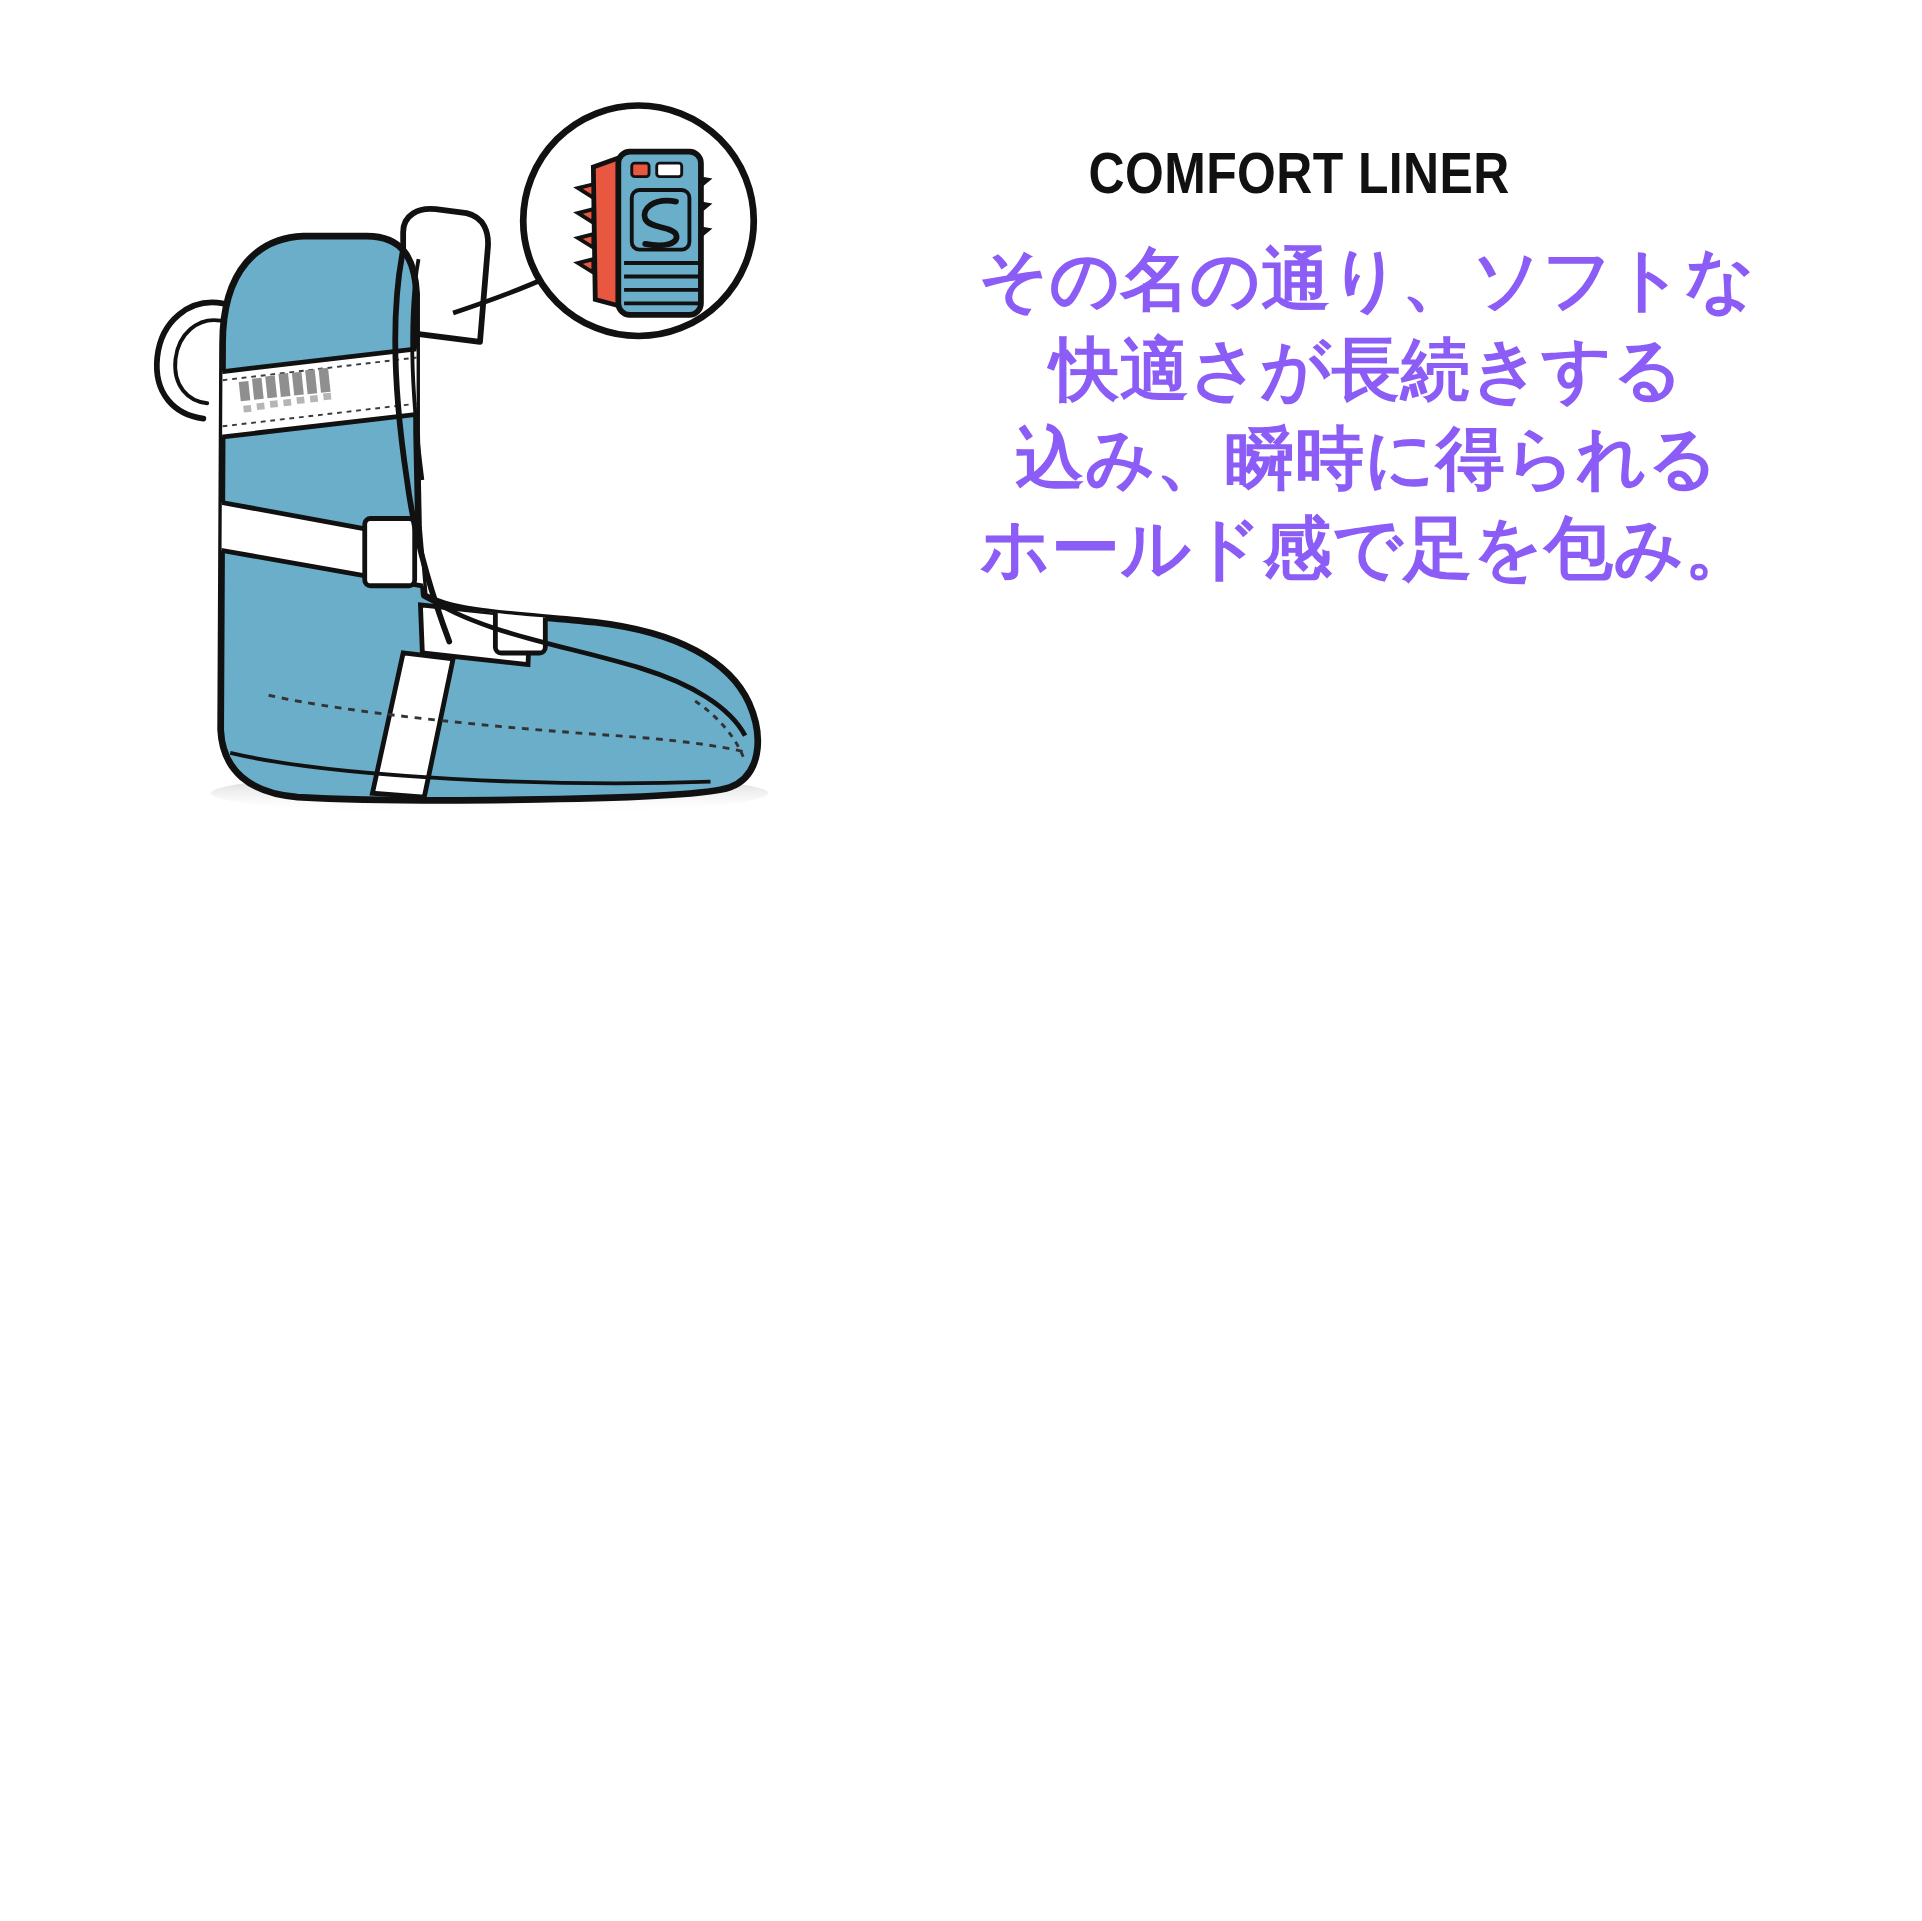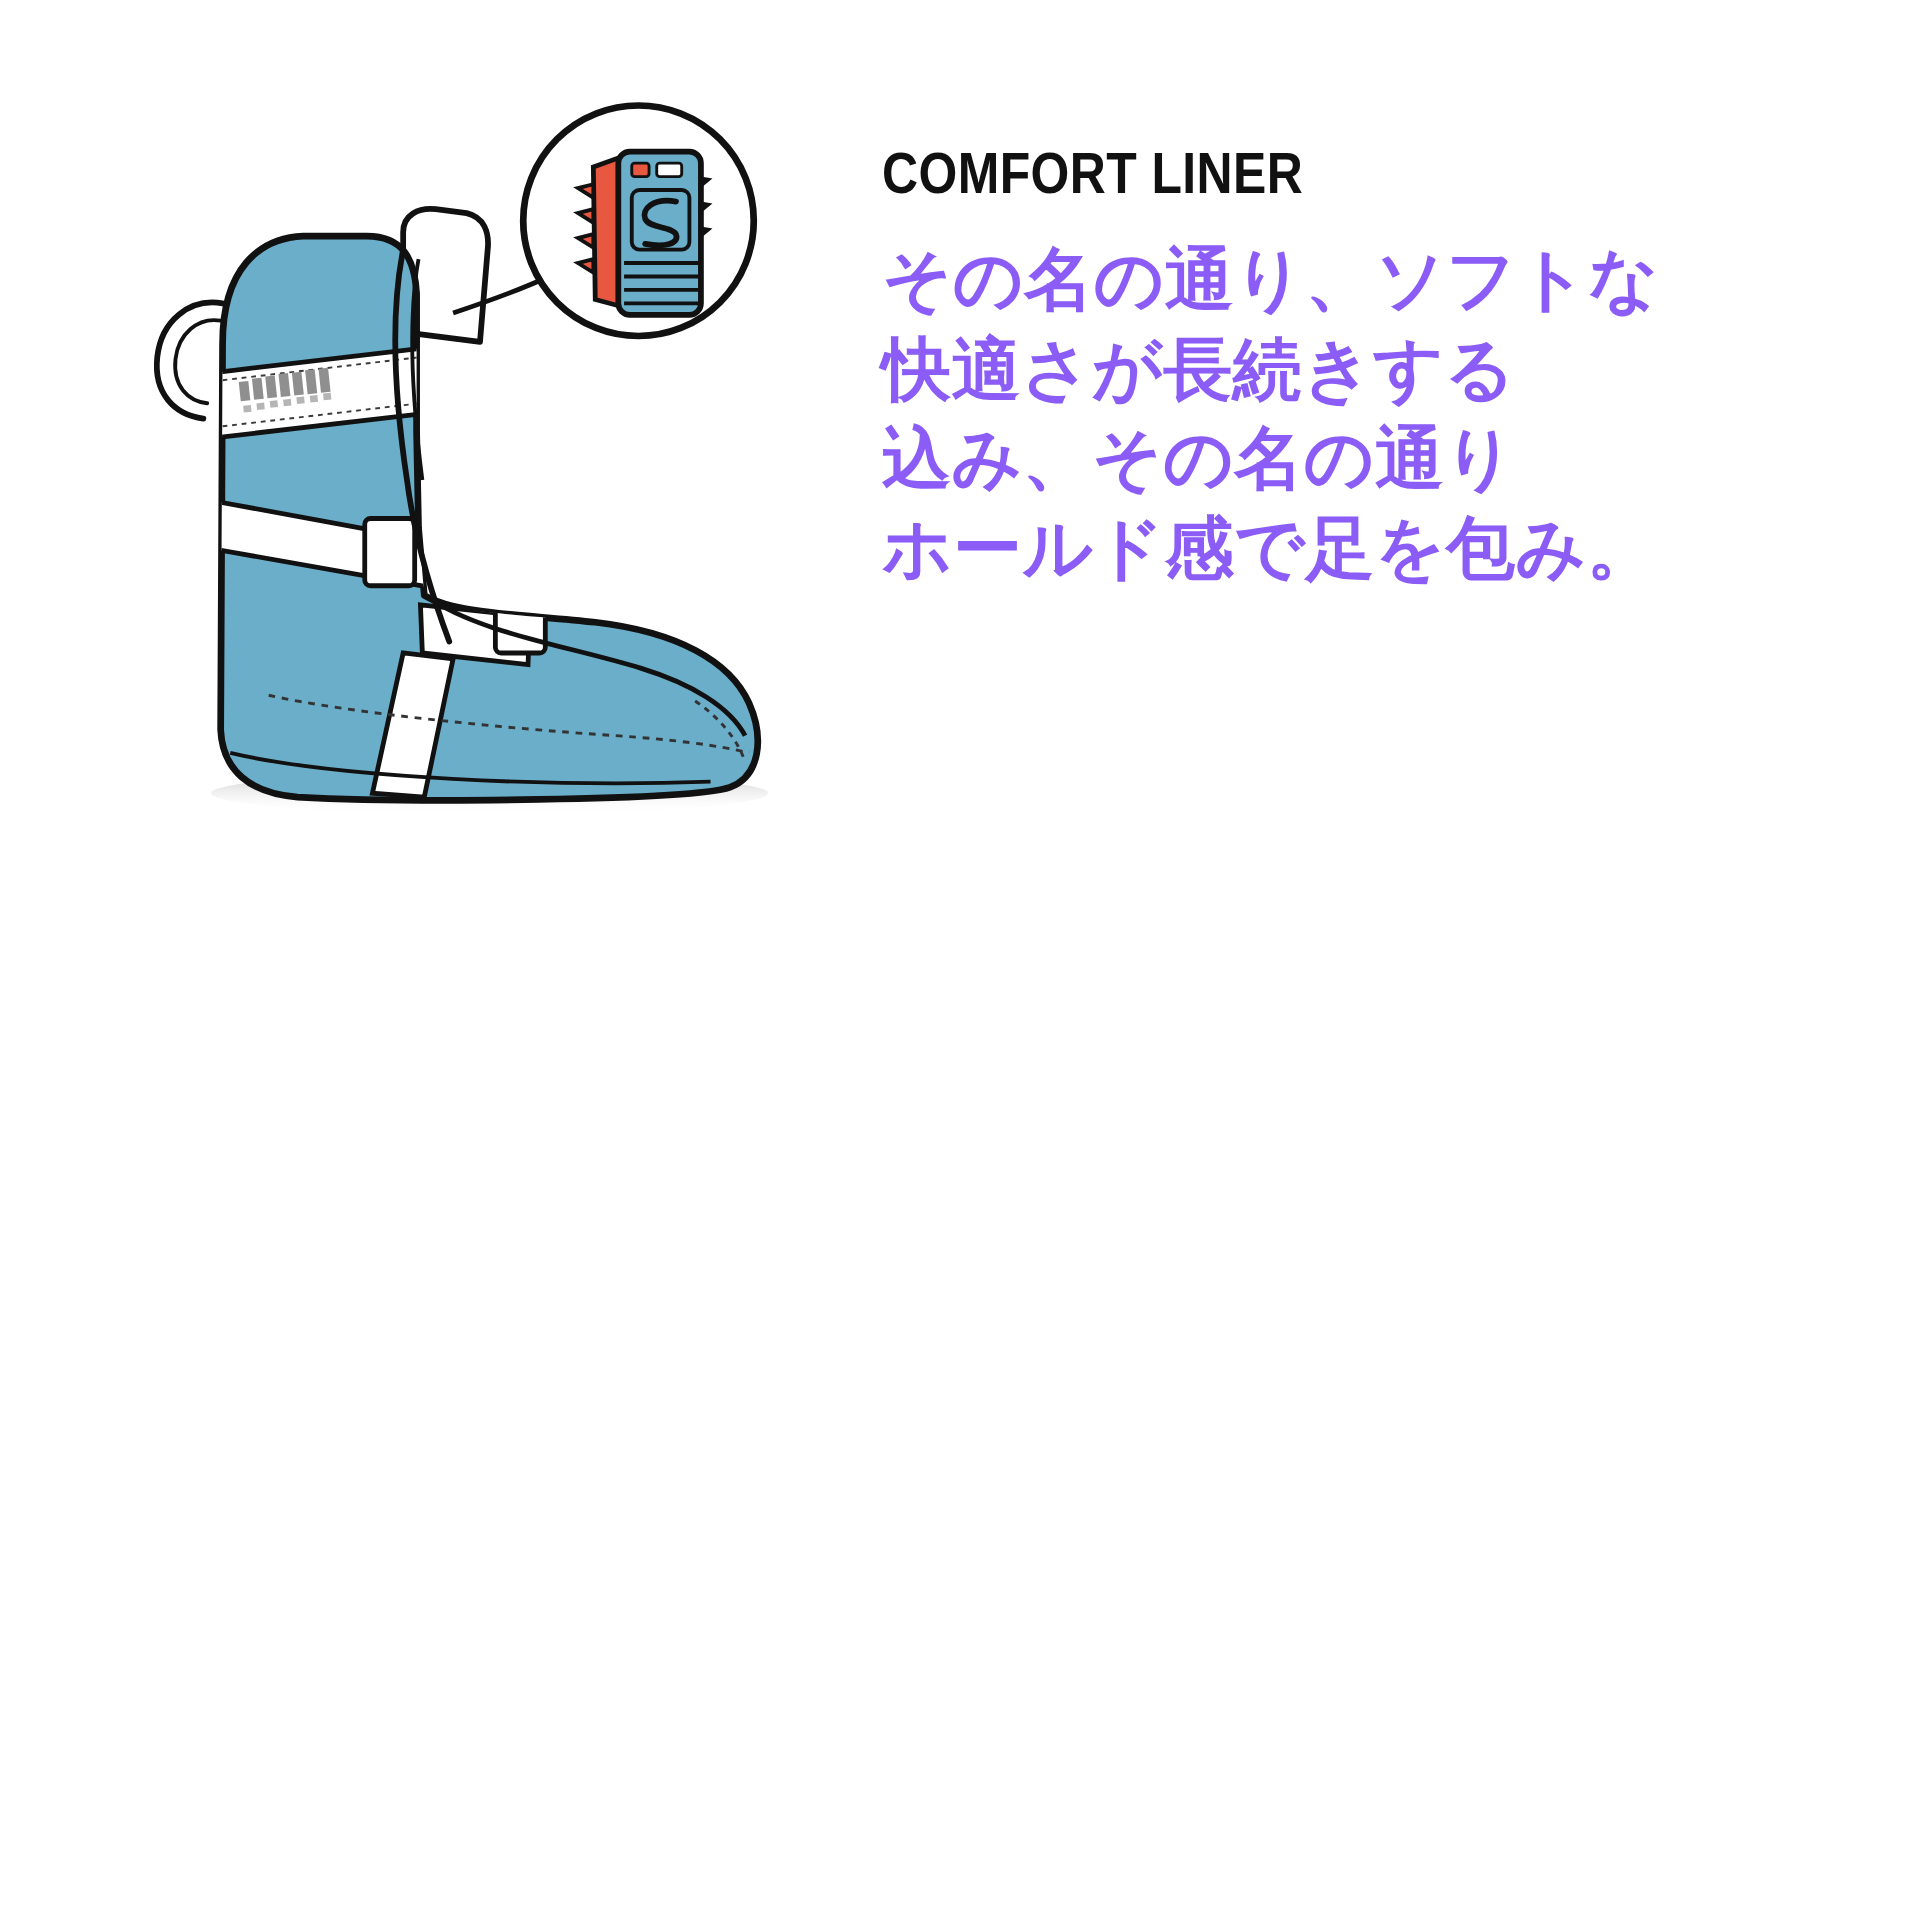--- a/index.html
+++ b/index.html
@@ -26,20 +26,21 @@
   .panel {
     position: absolute;
   }
 
   #panel-comfort-liner { left: 0; top: 0; width: 1922px; height: 961px; }
   #panel-custom-fit   { left: 0; top: 961px; width: 1922px; height: 961px; }
 
   
   .text-block {
     position: absolute;
+    text-align: center;
   }
 
   #comfort-text { left: 882px; top: 144px; width: 970px; }
 
   .section-title {
     font-family: "Liberation Sans", sans-serif;
     font-weight: 700;
     font-size: 58px;
     letter-spacing: 0.5px;
     color: #111111;
@@ -176,21 +177,21 @@
           </g>
         </g>
       </svg>
     </div>
 
     <div class="text-block" id="comfort-text">
       <h2 class="section-title">COMFORT LINER</h2>
       <p class="body-copy">
         <span class="line">その名の通り、ソフトな</span>
         <span class="line">快適さが長続きする</span>
-        <span class="line">込み、その名の通り</span>
+        <span class="line">込み、瞬時に得られる</span>
         <span class="line">ホールド感で足を包み。</span>
       </p>
     </div>
   </section>
 
   <section class="panel" id="panel-custom-fit">
 
     
     
 

